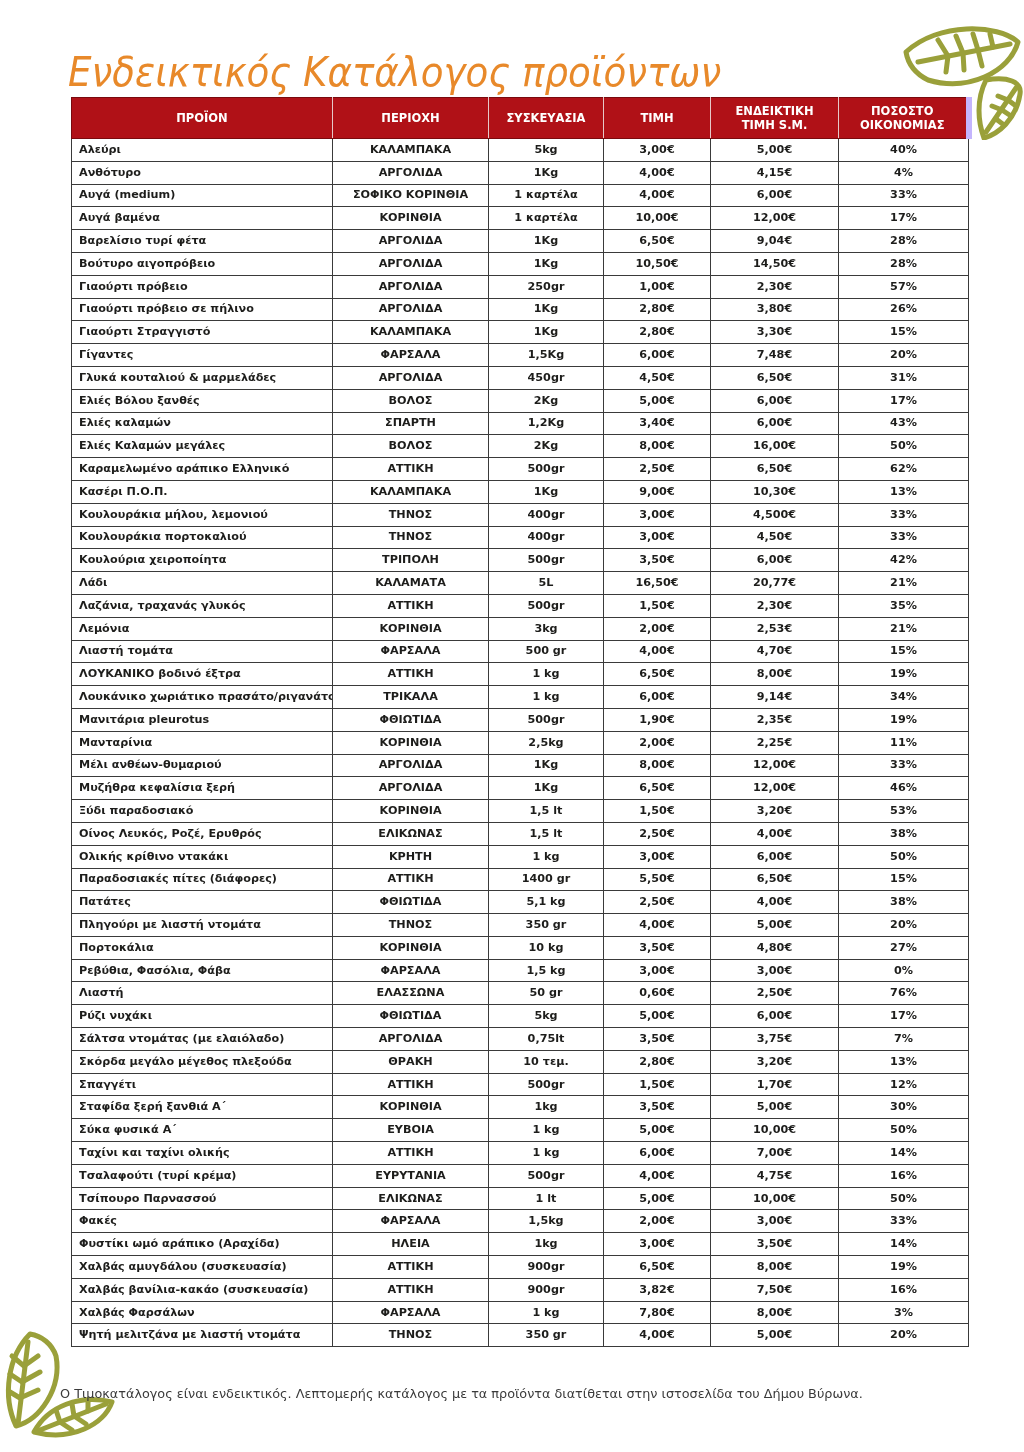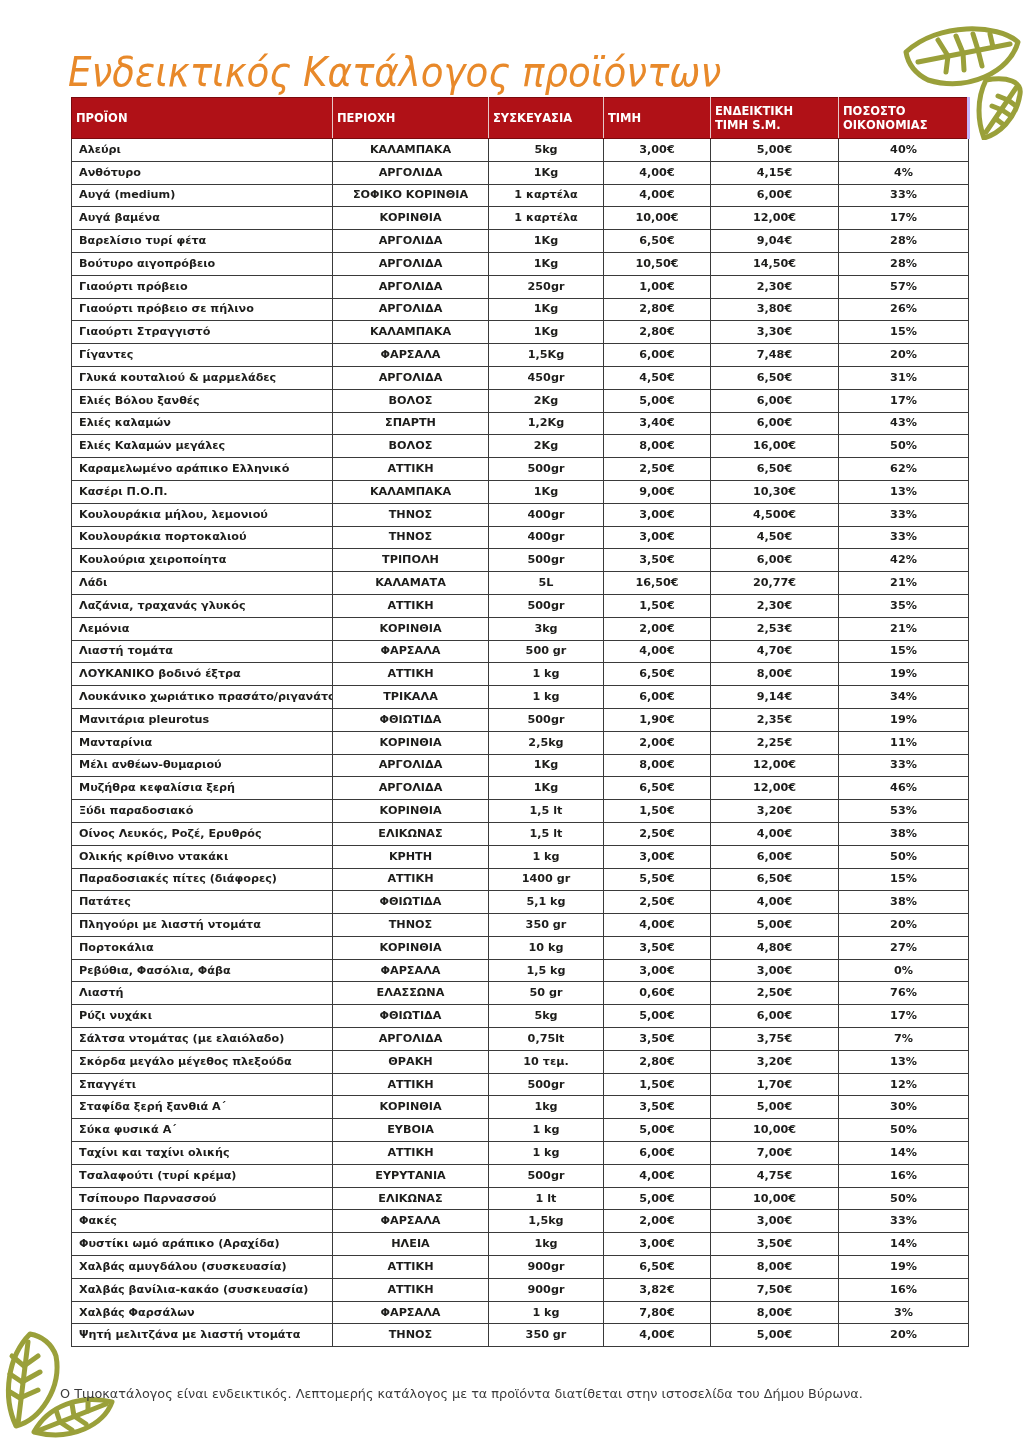--- a/index.html
+++ b/index.html
@@ -25,23 +25,23 @@
     table.catalog col.c1 { width: 261px; }
     table.catalog col.c2 { width: 156px; }
     table.catalog col.c3 { width: 115px; }
     table.catalog col.c4 { width: 107px; }
     table.catalog col.c5 { width: 128px; }
     table.catalog col.c6 { width: 130px; }
     thead th {
       background: #b01117; color: #ffffff; font-weight: bold;
       font-size: 11.5px; height: 40px; padding: 0 4px;
       border: 1px solid #7a0a0e; border-right: 1px solid #e6c8c8;
-      line-height: 14px; text-align: left; vertical-align: middle;
+      line-height: 14px; text-align: center; vertical-align: middle;
     }
-    thead th:last-child { border-right: 3px solid #c4b5fd; }
+    thead th:last-child { border-right: 6px solid #c4b5fd; }
     tbody td {
       height: 21.8px; padding: 0 6px; border: 1px solid #3a3a3a;
       text-align: center; vertical-align: middle; white-space: nowrap;
       overflow: hidden; line-height: 20px;
     }
     tbody td.prod { text-align: left; padding-left: 7px; }
     tbody tr { border-top: 1.6px solid #2c2c2c; font-weight: bold; }
     .footer {
       position: absolute; left: 0; width: 852px; top: 1386px;
       text-align: center; padding-left: 60px; box-sizing: border-box;

